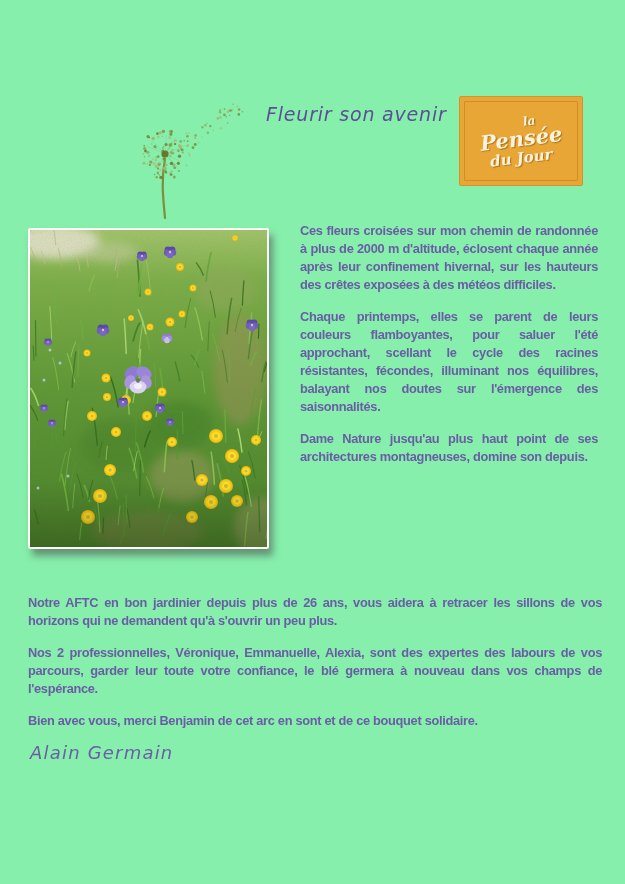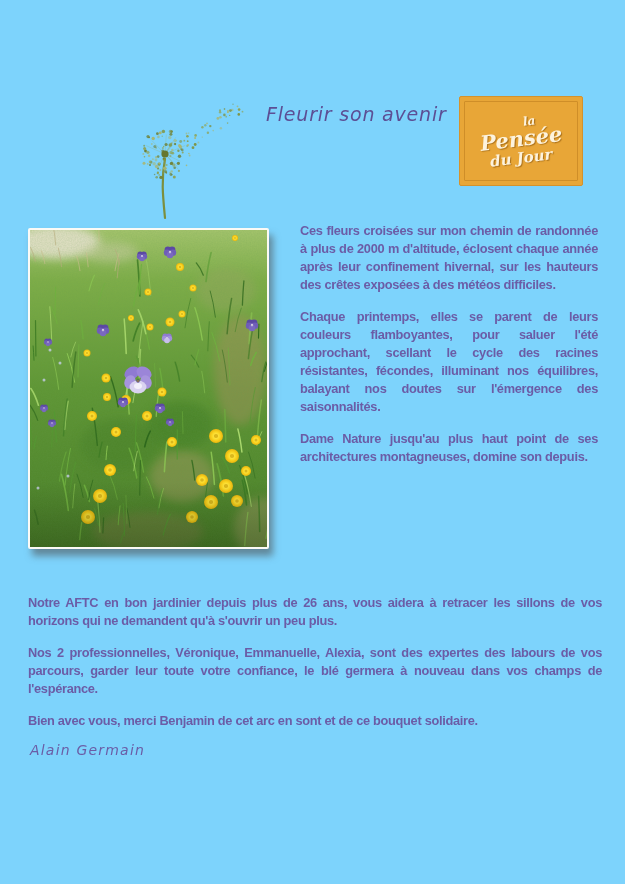--- a/index.html
+++ b/index.html
@@ -1,21 +1,21 @@
 <!DOCTYPE html>
 <html><head>
 <meta charset="utf-8">
 <style>
   html,body{margin:0;padding:0;}
   body{
     width:625px;height:884px;background:#ffffff;
     font-family:"Liberation Sans", sans-serif;
     position:relative;overflow:hidden;
   }
-  .page{position:absolute;inset:0;background:#7dd3fc;}
+  .page{position:absolute;inset:0;background:#86efac;}
 
   .dandelion{position:absolute;left:112px;top:96px;width:135px;height:125px;}
   .dandelion svg{display:block;width:100%;height:100%;}
 
   .title{
     position:absolute;left:266px;top:101px;
     font-size:19px;line-height:26px;color:#5c4f95;
     font-style:italic;font-weight:500;letter-spacing:0.8px;
     font-family:"DejaVu Sans", cursive;
   }
@@ -44,21 +44,21 @@
 
   .body-text p{
     color:#6b5ca6;font-weight:bold;font-size:12.8px;line-height:18px;
     letter-spacing:-0.3px;text-align:justify;margin:4px 0 14px 0;
   }
   .col-right{position:absolute;left:300px;top:218px;width:298px;}
   .full{position:absolute;left:28px;top:590px;width:574px;}
 
   .signature{
     position:absolute;left:30px;top:742px;
-    font-size:14px;color:#6b5da6;font-style:italic;font-weight:500;
+    font-size:18px;color:#6b5da6;font-style:italic;font-weight:500;
     letter-spacing:1.2px;font-family:"DejaVu Sans", cursive;
   }
 </style>
 </head>
 <body>
 
 <div class="page">
 
   <div class="dandelion">
     <svg id="dandelion-svg" viewBox="0 0 135 125">

